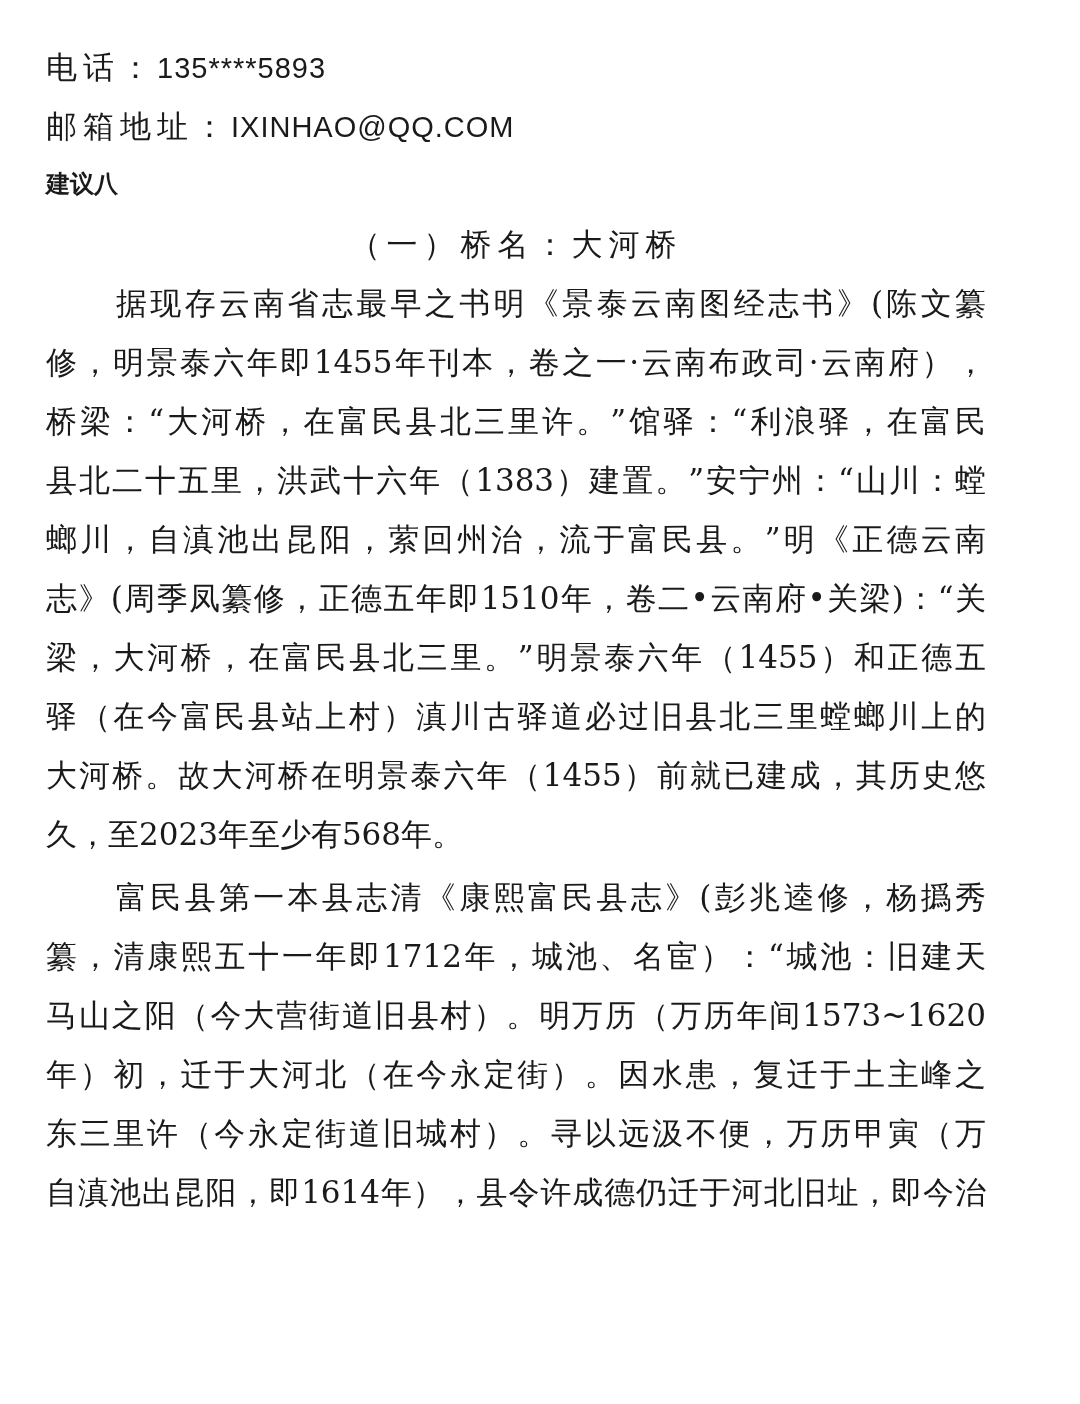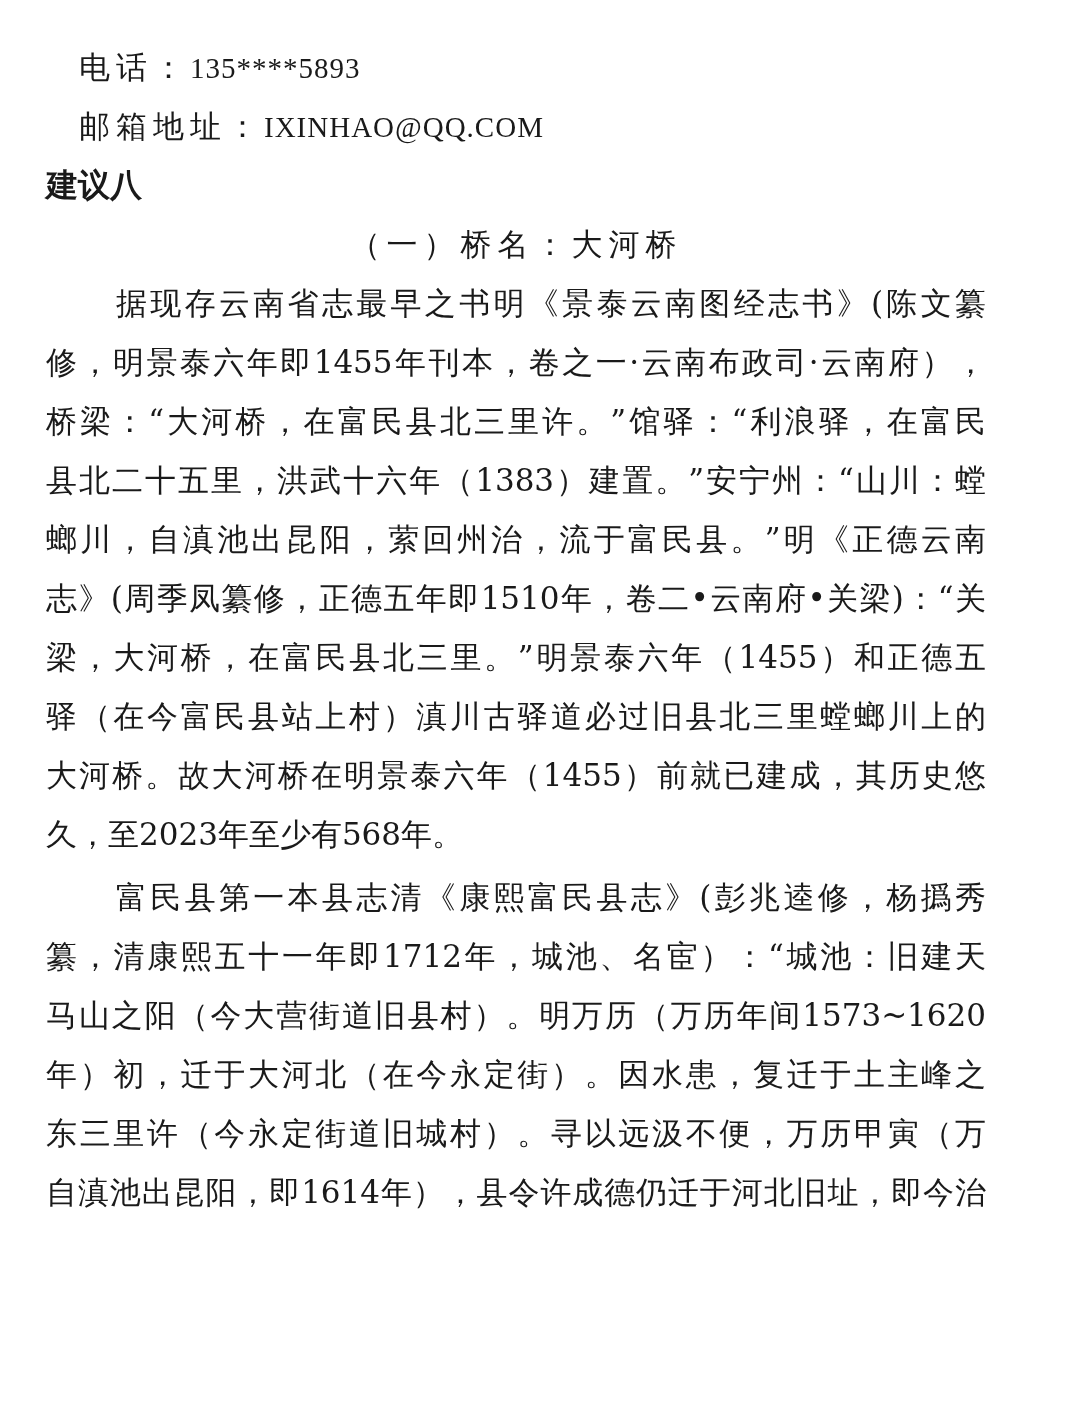--- a/index.html
+++ b/index.html
@@ -31,30 +31,30 @@
     .line.justify {
       text-align: justify;
       text-align-last: justify;
       width: 940px;
       letter-spacing: 0;
     }
     .line.indent {
       padding-left: 70px;
       width: 870px;
     }
-    .contact .label { letter-spacing: 6px; margin-left: 33px; }
+    .contact .label { letter-spacing: 6px; }
     .contact .value {
-      font-family: Liberation Serif, serif;
+      font-family: Liberation Sans, sans-serif;
       font-size: 29px;
       letter-spacing: 1px;
     }
     .heading {
-      font-family: Liberation Sans, sans-serif;
+      font-family: Liberation Mono, monospace;
       font-weight: bold;
-      font-size: 32px;
+      font-size: 24px;
     }
     .subheading { letter-spacing: 6px; text-align: center; }
     .reason-label { letter-spacing: 8px; }
     .para-gap { height: 4px; }
   </style>
 </head>
 <body>
 
 <div class="page">
 

